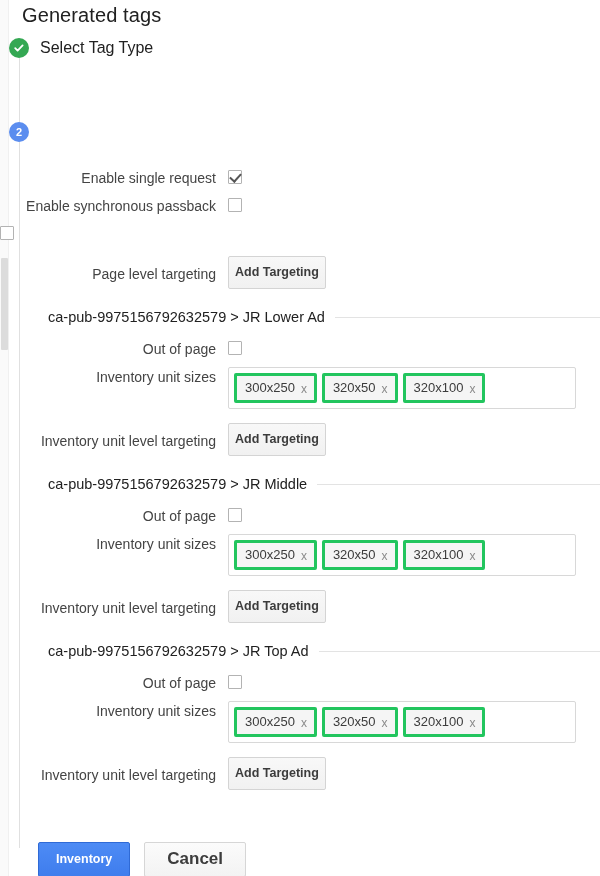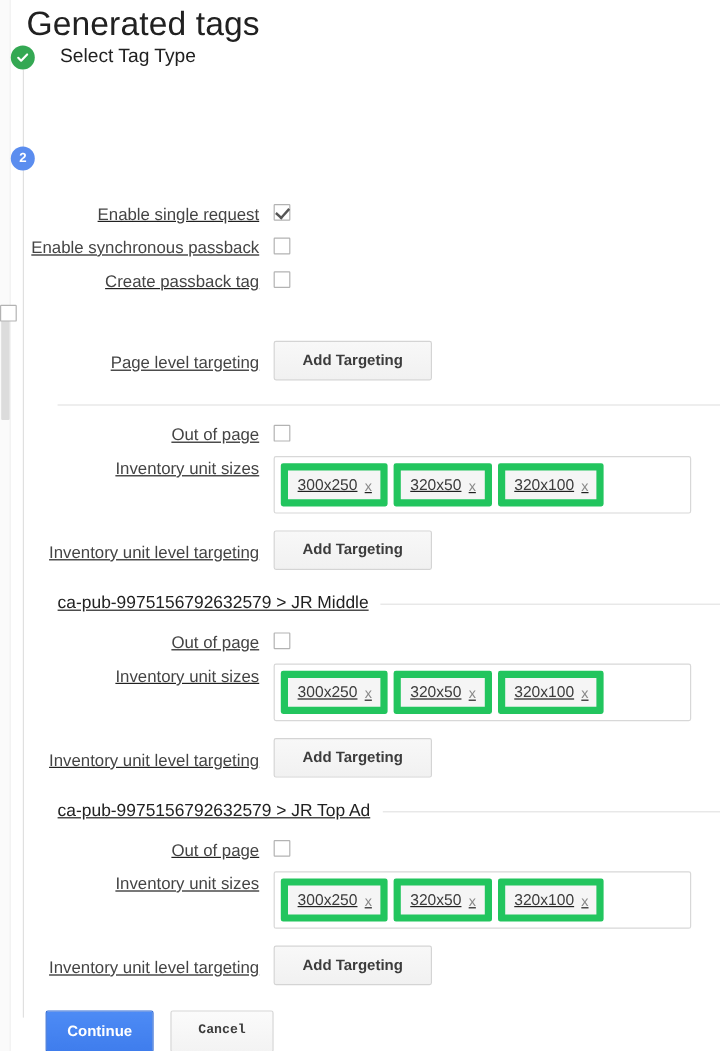--- a/index.html
+++ b/index.html
@@ -33,21 +33,21 @@
     width: 7px;
     height: 92px;
     background: #dcdcdc;
     border-radius: 1px;
   }
 
   
   .page-title {
     position: absolute;
     left: 22px; top: 4px;
-    font-size: 28px;
+    font-size: 20px;
     font-weight: 400;
     letter-spacing: 0.1px;
     color: #212121;
     white-space: nowrap;
   }
 
   
   .stepper-rail {
     position: absolute;
     left: 18.5px;
@@ -55,21 +55,21 @@
     width: 1px;
     height: 790px;
     background: #e0e0e0;
   }
 
   .step {
     position: absolute;
     left: 9px;
     display: flex;
     align-items: center;
-    gap: 21px;
+    gap: 11px;
   }
   .step-1 { top: 38px; }
   .step-2 { top: 122px; }
 
   .step-badge {
     width: 20px; height: 20px;
     border-radius: 50%;
     flex: 0 0 20px;
     display: flex;
     align-items: center;
@@ -87,21 +87,20 @@
     font-size: 16px;
     color: #212121;
     white-space: nowrap;
   }
 
   
   .form-body {
     position: absolute;
     left: 0; top: 168px;
     width: 600px;
-    text-decoration: underline;
   }
 
   .field-row {
     display: flex;
     align-items: flex-start;
     margin-bottom: 9px;
   }
   .field-label {
     width: 228px;
     flex: 0 0 228px;
@@ -137,21 +136,21 @@
     border-width: 0 2px 2px 0;
     transform: rotate(42deg);
   }
 
   
   .btn-gray {
     display: inline-block;
     background: linear-gradient(#f8f8f8, #f1f1f1);
     border: 1px solid #d4d4d4;
     border-radius: 2px;
-    padding: 8px 23px 9px;
+    padding: 8px 6px 9px;
     font-size: 12.5px;
     font-weight: 700;
     color: #3c3c3c;
     font-family: "Liberation Sans", sans-serif;
     line-height: 14px;
     cursor: pointer;
     white-space: nowrap;
   }
 
   
@@ -184,21 +183,21 @@
     display: flex;
     flex-wrap: wrap;
     gap: 5px;
     align-items: center;
   }
   .chip {
     display: inline-flex;
     align-items: center;
     gap: 6px;
     background: #f5f5f5;
-    border: 6px solid #22c55e;
+    border: 3px solid #22c55e;
     border-radius: 2px;
     padding: 4px 7px 5px 8px;
     font-size: 13px;
     color: #3c3c3c;
     line-height: 15px;
     white-space: nowrap;
   }
   .chip-x {
     font-size: 12px;
     color: #8a8a8a;
@@ -231,24 +230,24 @@
     font-family: "Liberation Sans", sans-serif;
     line-height: 14px;
     cursor: pointer;
     white-space: nowrap;
   }
   .btn-secondary {
     background: linear-gradient(#fbfbfb, #f3f3f3);
     border: 1px solid #d6d6d6;
     border-radius: 2px;
     color: #3c3c3c;
-    font-size: 11px;
+    font-size: 17px;
     font-weight: 700;
     padding: 9px 22px 10px;
-    font-family: Liberation Mono, monospace;
+    font-family: Liberation Sans, sans-serif;
     line-height: 14px;
     cursor: pointer;
     white-space: nowrap;
   }
 </style>
 </head>
 <body>
 
 <div class="page-scroll-track">
   <div class="page-scroll-thumb"></div>
@@ -282,41 +281,36 @@
     </div>
   </div>
 
   <div class="field-row">
     <div class="field-label">Enable synchronous passback</div>
     <div class="field-control">
       <span class="cb"></span>
     </div>
   </div>
 
-  <div class="field-row">
-    <div class="field-label">Create passback tag</div>
-    <div class="field-control">
-      <span class="cb"></span>
-    </div>
-  </div>
 
   <div class="field-row">
     <div class="field-control">
       <span class="cb"></span>
     </div>
   </div>
 
   <div class="field-row targeting-row">
     <div class="field-label">Page level targeting</div>
     <div class="field-control">
       <button class="btn-gray">Add Targeting</button>
     </div>
   </div>
 
   <div class="section-head">
+    <div class="section-head-text">ca-pub-9975156792632579 &gt; JR Lower Ad</div>
     <div class="section-head-rule"></div>
   </div>
 
   <div class="field-row">
     <div class="field-label">Out of page</div>
     <div class="field-control">
       <span class="cb"></span>
     </div>
   </div>
 
@@ -421,15 +415,15 @@
   <div class="field-row targeting-row">
     <div class="field-label">Inventory unit level targeting</div>
     <div class="field-control">
       <button class="btn-gray">Add Targeting</button>
     </div>
   </div>
 
 </div>
 
 <div class="footer-actions">
-  <button class="btn-primary">Continue</button>
+  <button class="btn-primary">Inventory</button>
   <button class="btn-secondary">Cancel</button>
 </div>
 
 </body></html>

